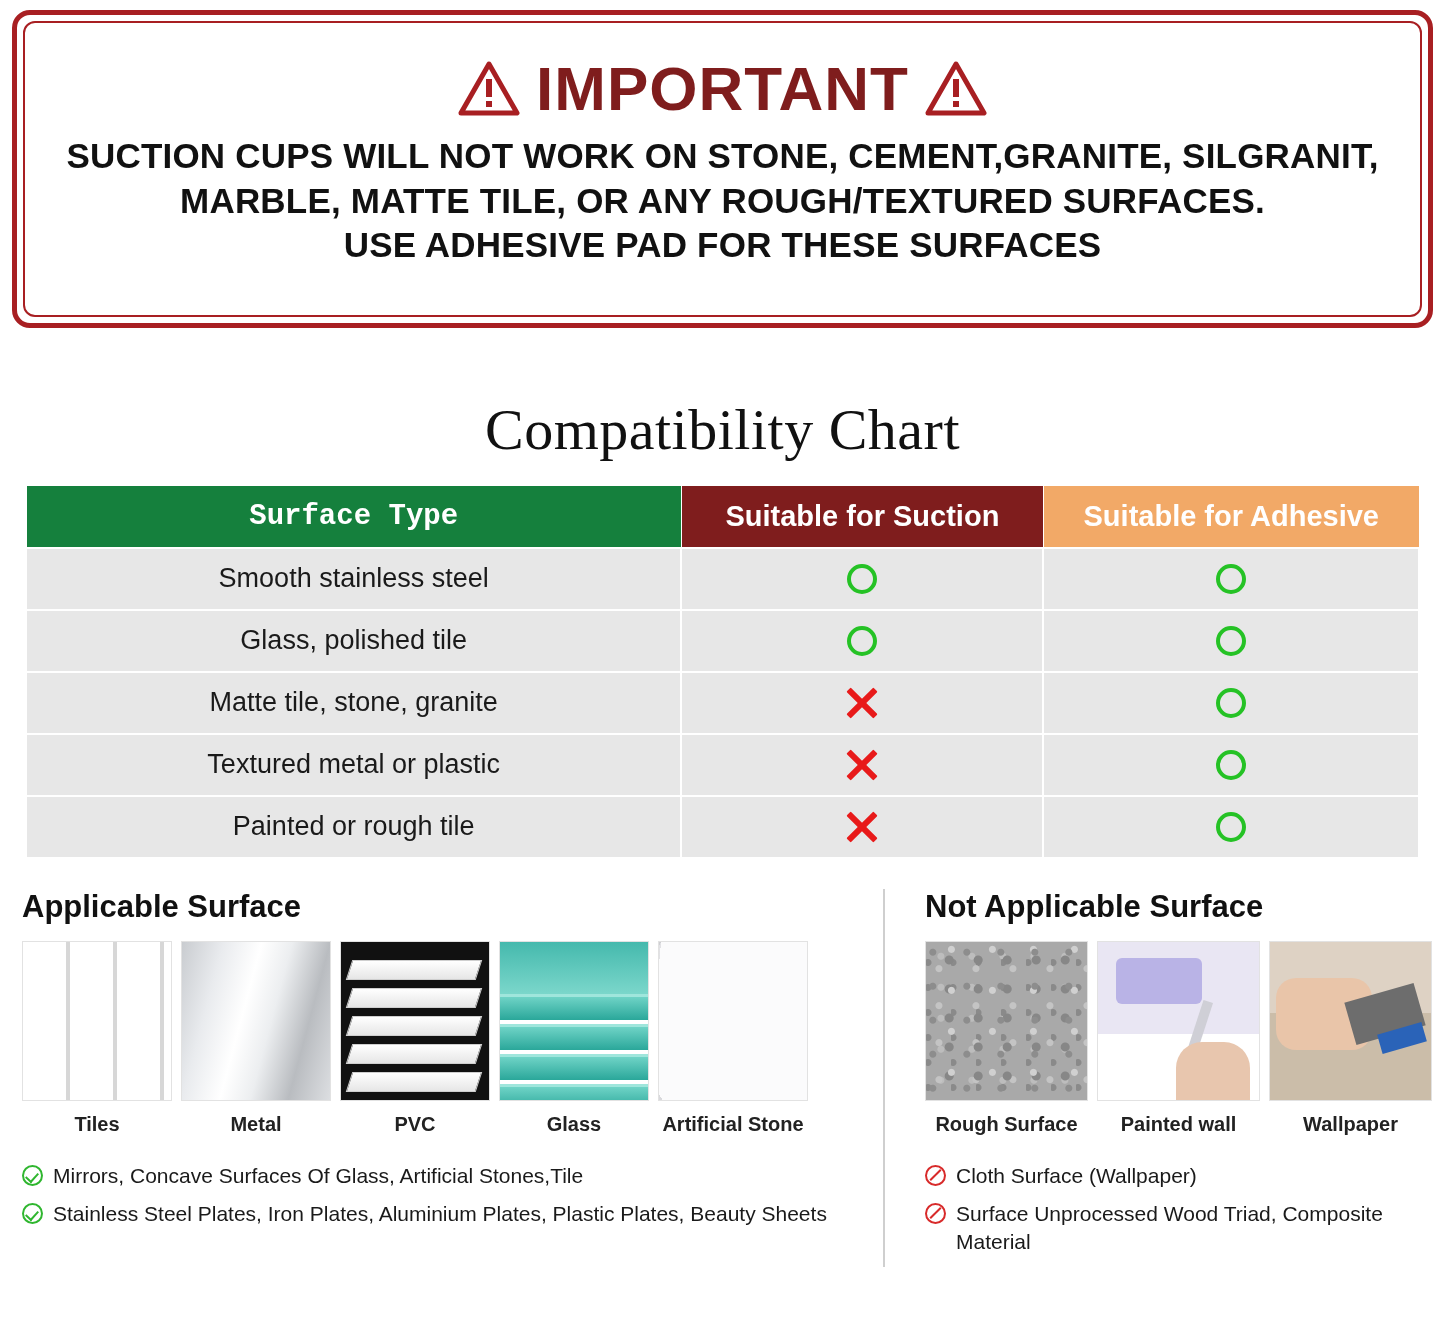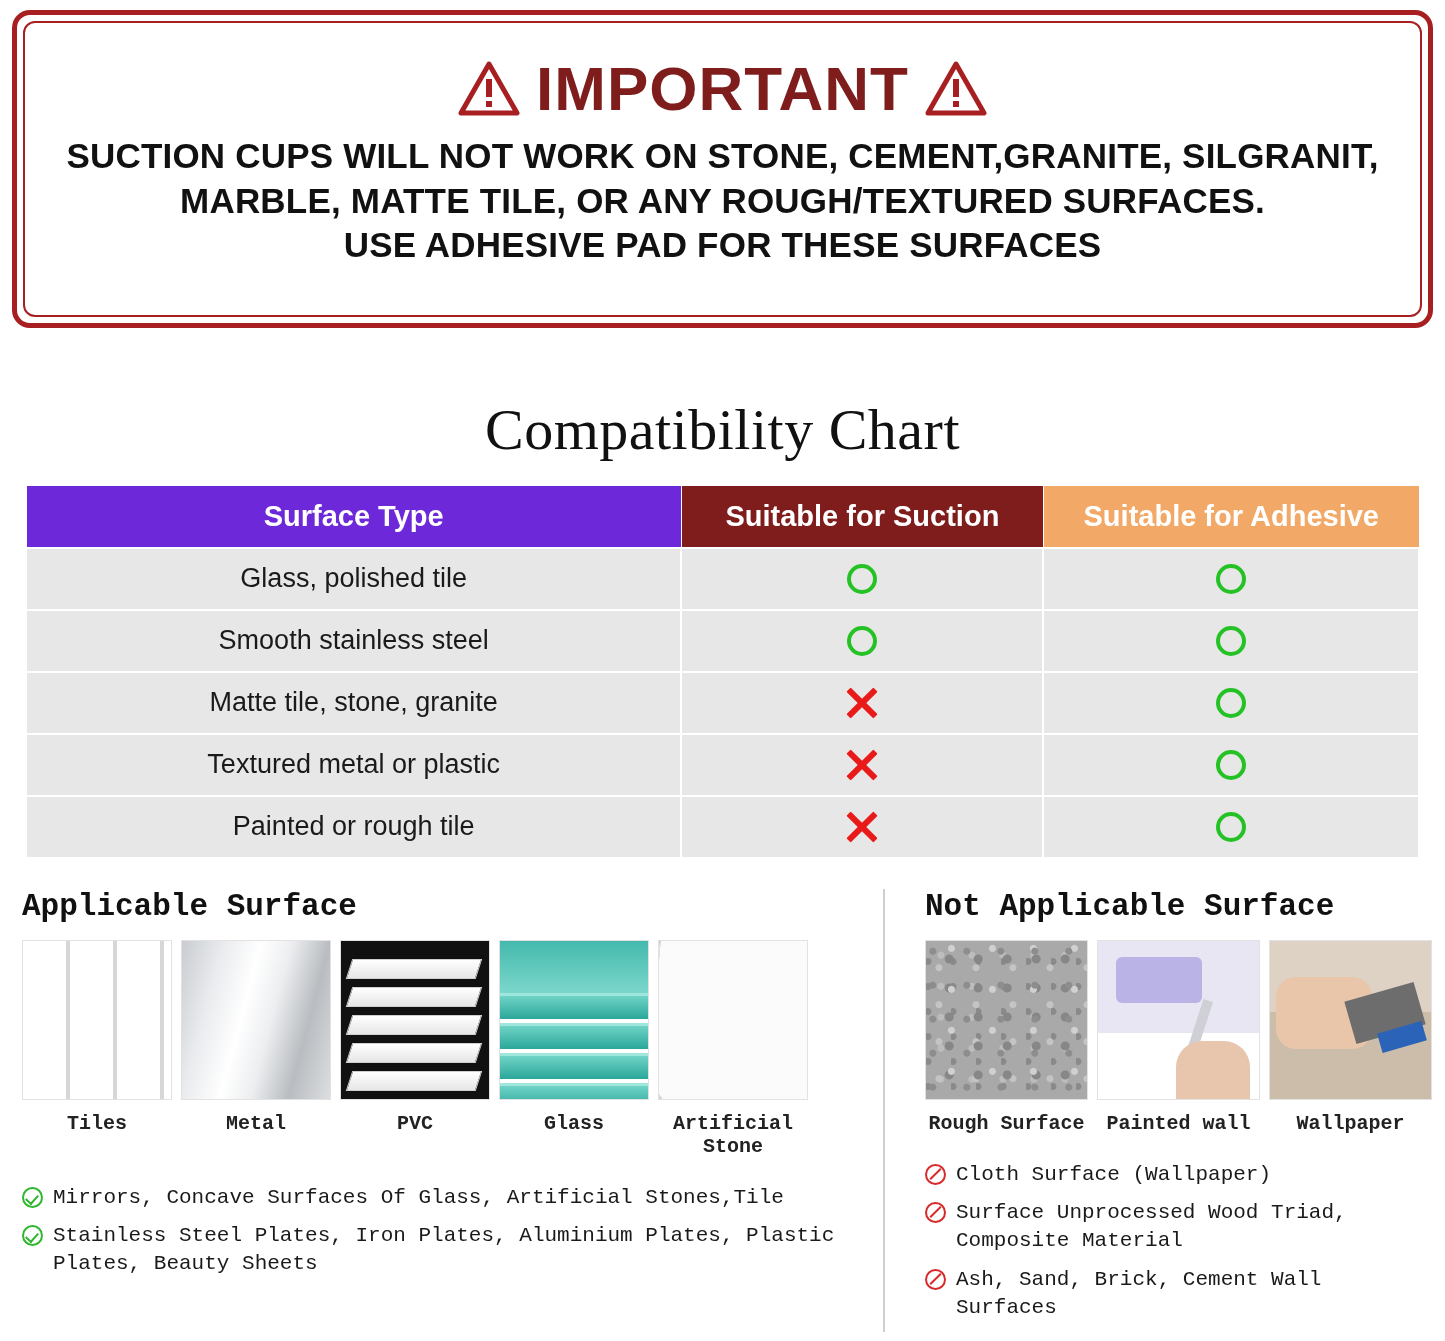--- a/index.html
+++ b/index.html
@@ -79,21 +79,21 @@
     table-layout: fixed;
   }
   table.compat th {
     color: #ffffff;
     font-size: 29px;
     font-weight: bold;
     height: 62px;
     text-align: center;
     border: 1px solid #ffffff;
   }
-  th.col-surface { background: #6d28d9; width: 637px; }
+  th.col-surface { background: #15803d; width: 637px; font-family: Liberation Mono, monospace; }
   th.col-suction { background: #7f1d1d; width: 352px; }
   th.col-adhesive { background: #f2a967; width: 365px; }
   table.compat td {
     background: #e7e7e7;
     border: 2px solid #ffffff;
     height: 62px;
     font-size: 27px;
     text-align: center;
     color: #1a1a1a;
   }
@@ -118,21 +118,20 @@
     border-radius: 1px;
   }
   .cross-no::before { transform: translate(-50%,-50%) rotate(45deg); }
   .cross-no::after  { transform: translate(-50%,-50%) rotate(-45deg); }
 
   
   .panels {
     display: flex;
     margin: 30px 22px 0 22px;
     gap: 12px;
-    font-family: Liberation Mono, monospace;
   }
   .panel-left { width: 860px; padding-right: 22px; }
   .panel-right { width: 540px; padding-left: 40px; border-left: 2px solid #cfcfcf; }
   .panel-heading {
     font-size: 31px;
     font-weight: bold;
     color: #111;
     margin-bottom: 16px;
   }
   .thumbs {
@@ -359,26 +358,26 @@
 <table class="compat">
   <thead>
     <tr>
       <th class="col-surface">Surface Type</th>
       <th class="col-suction">Suitable for Suction</th>
       <th class="col-adhesive">Suitable for Adhesive</th>
     </tr>
   </thead>
   <tbody>
     <tr>
-      <td>Glass, polished tile</td>
+      <td>Smooth stainless steel</td>
       <td class="mark"><span class="circle-ok"></span></td>
       <td class="mark"><span class="circle-ok"></span></td>
     </tr>
     <tr>
-      <td>Smooth stainless steel</td>
+      <td>Glass, polished tile</td>
       <td class="mark"><span class="circle-ok"></span></td>
       <td class="mark"><span class="circle-ok"></span></td>
     </tr>
     <tr>
       <td>Matte tile, stone, granite</td>
       <td class="mark"><span class="cross-no"></span></td>
       <td class="mark"><span class="circle-ok"></span></td>
     </tr>
     <tr>
       <td>Textured metal or plastic</td>
@@ -489,19 +488,15 @@
 
     <div class="bullets">
       <div class="bullet">
         <span class="ico-ban"></span>
         <span class="txt">Cloth Surface (Wallpaper)</span>
       </div>
       <div class="bullet">
         <span class="ico-ban"></span>
         <span class="txt">Surface Unprocessed Wood Triad, Composite Material</span>
       </div>
-      <div class="bullet">
-        <span class="ico-ban"></span>
-        <span class="txt">Ash, Sand, Brick, Cement Wall Surfaces</span>
-      </div>
     </div>
   </div>
 </div>
 
 </body></html>

